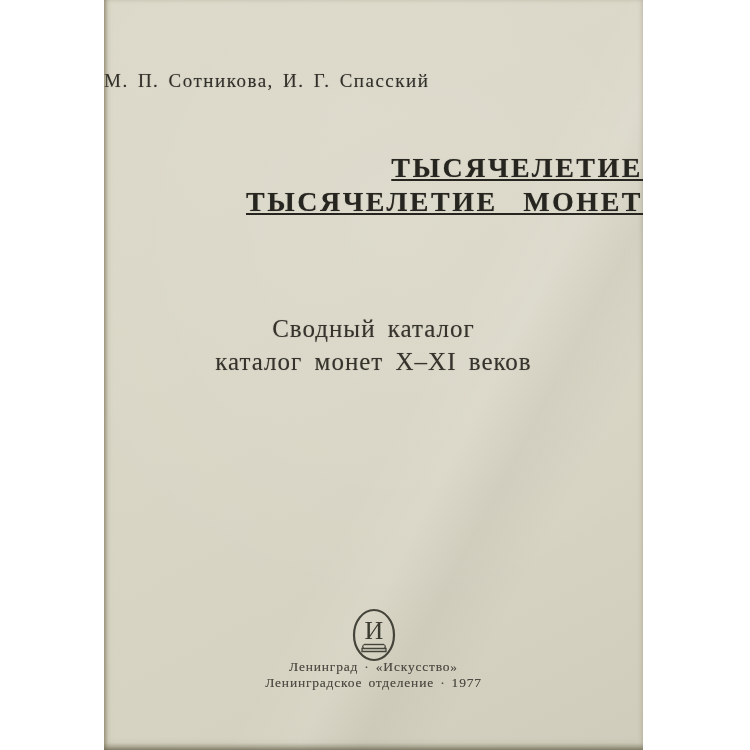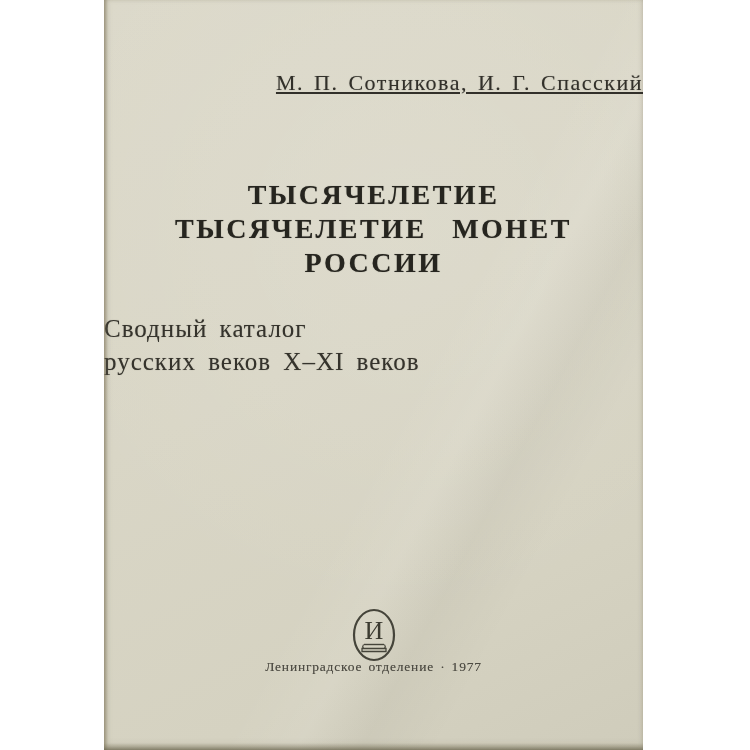--- a/index.html
+++ b/index.html
@@ -57,49 +57,50 @@
     width: 4px;
     height: 100%;
     background: linear-gradient(to right, rgba(132,124,96,0.45), rgba(0,0,0,0));
   }
 
   .authors {
     position: absolute;
     left: 0;
     top: 70px;
     width: 100%;
-    text-align: right;
-    font-size: 22px;
+    text-align: left;
+    font-size: 19px;
     letter-spacing: 1.5px;
     word-spacing: 3px;
     color: #32302a;
     text-shadow: 0 0 1px rgba(50,48,42,0.35);
-    text-decoration: underline;
   }
 
   .title-block {
     position: absolute;
     left: 0;
-    top: 178px;
+    top: 151px;
     width: 100%;
-    text-align: center;
+    text-align: right;
     font-size: 28px;
     font-weight: bold;
     line-height: 34px;
     letter-spacing: 2.5px;
     word-spacing: 16px;
     color: #26251f;
     text-shadow: 0 0 1px rgba(38,37,31,0.40);
+    text-decoration: underline;
   }
 
   .subtitle-block {
     position: absolute;
     left: 0;
     top: 312px;
     width: 100%;
+    text-align: center;
     font-size: 25px;
     line-height: 33px;
     letter-spacing: 1px;
     word-spacing: 5px;
     color: #35332c;
     text-shadow: 0 0 1px rgba(53,51,44,0.35);
   }
 
   .logo-wrap {
     position: absolute;
@@ -131,40 +132,40 @@
 
 <div class="photo">
   <div class="page">
     <div class="sheen"></div>
 
     <div class="authors">М. П. Сотникова, И. Г. Спасский</div>
 
     <div class="title-block">
       <div>ТЫСЯЧЕЛЕТИЕ</div>
       <div>ТЫСЯЧЕЛЕТИЕ МОНЕТ</div>
-      <div>РОССИИ</div>
     </div>
 
     <div class="subtitle-block">
       <div>Сводный каталог</div>
-      <div>русских веков X–XI веков</div>
+      <div>каталог монет X–XI веков</div>
     </div>
 
     <div class="logo-wrap">
       <svg width="46" height="54" viewBox="0 0 46 54">
         <ellipse cx="23" cy="27" rx="20" ry="25" fill="none" stroke="#45443a" stroke-width="2.2"></ellipse>
         <text x="23" y="31" text-anchor="middle" font-family="Liberation Serif, DejaVu Serif, serif" font-size="26" fill="#3c3b31">И</text>
         <g stroke="#45443a" fill="none">
           <path d="M13 36.5 H33" stroke-width="1.4"></path>
           <path d="M12.5 36.5 Q11 38.5 12.5 40.5 H33.5 Q35 38.5 33.5 36.5" stroke-width="1.2"></path>
           <path d="M11 40.5 H35 V43.5 H11 Z" stroke-width="1.3"></path>
         </g>
       </svg>
     </div>
 
     <div class="imprint">
+      <div>Ленинград · «Искусство»</div>
       <div>Ленинградское отделение · 1977</div>
     </div>
 
     <div class="page-left-edge"></div>
     <div class="page-bottom-edge"></div>
   </div>
 </div>
 
 </body></html>

